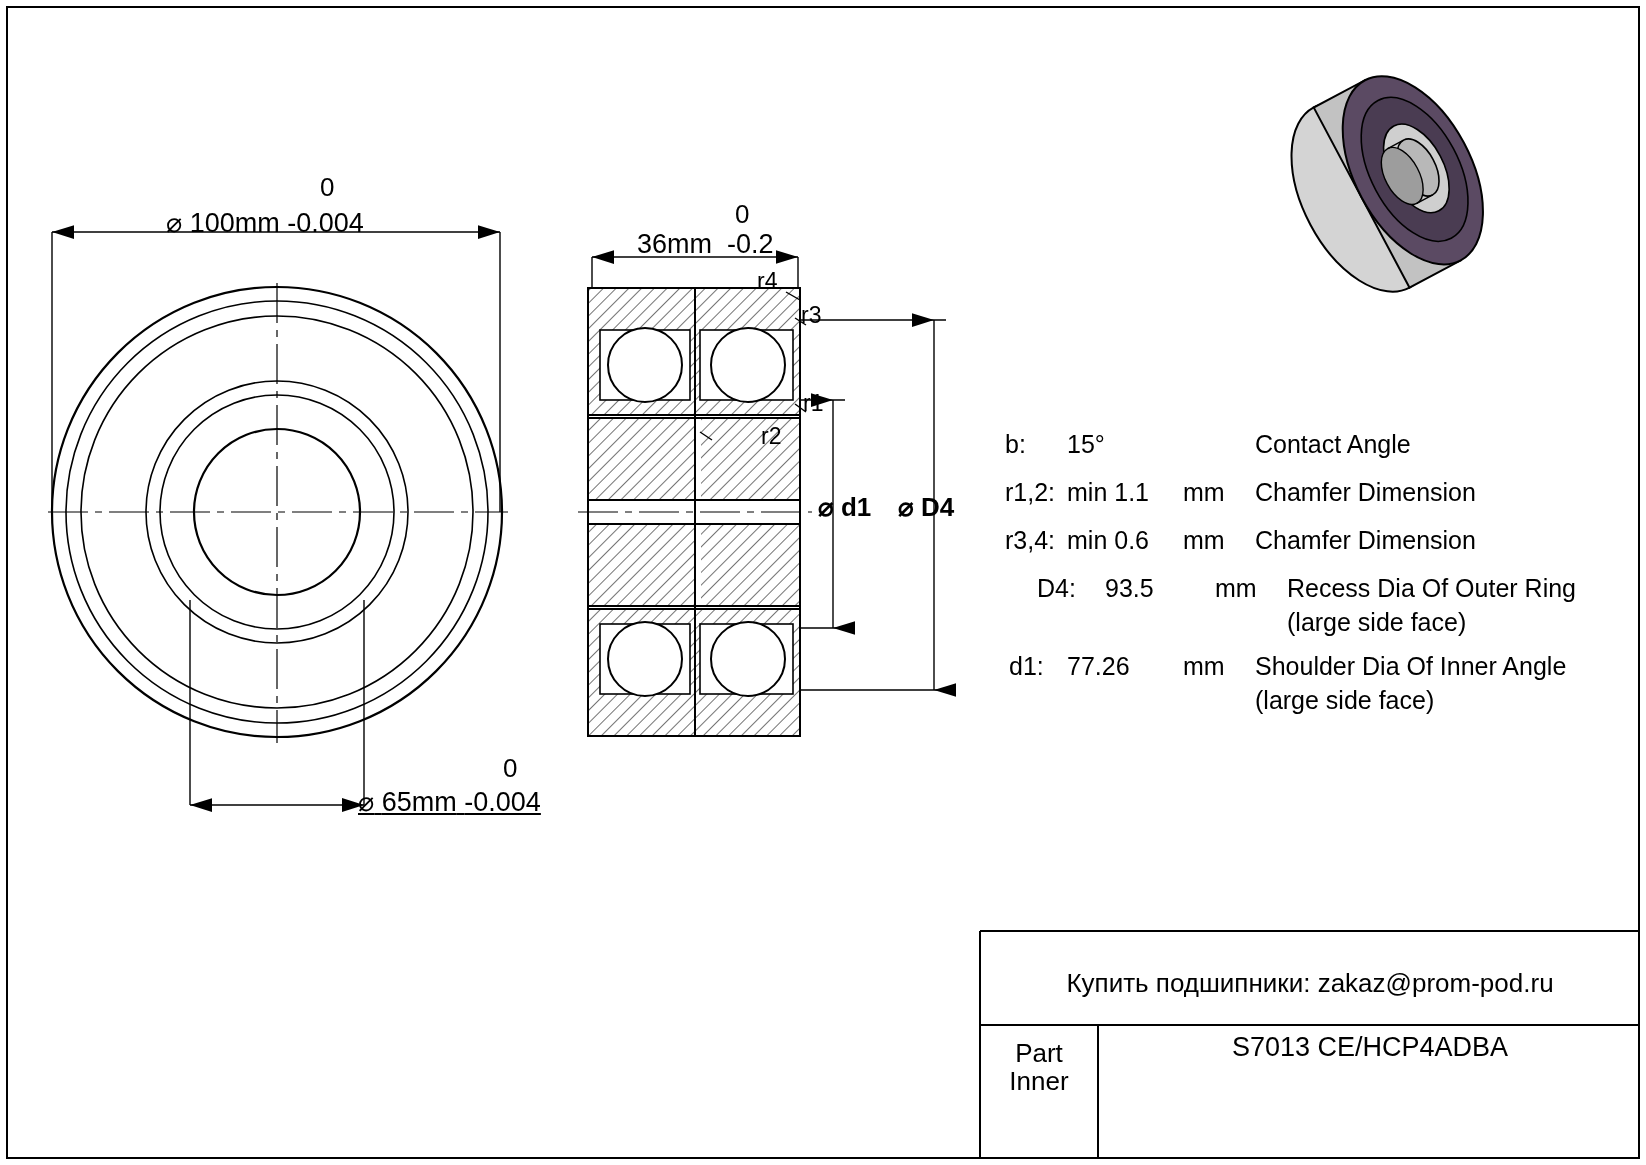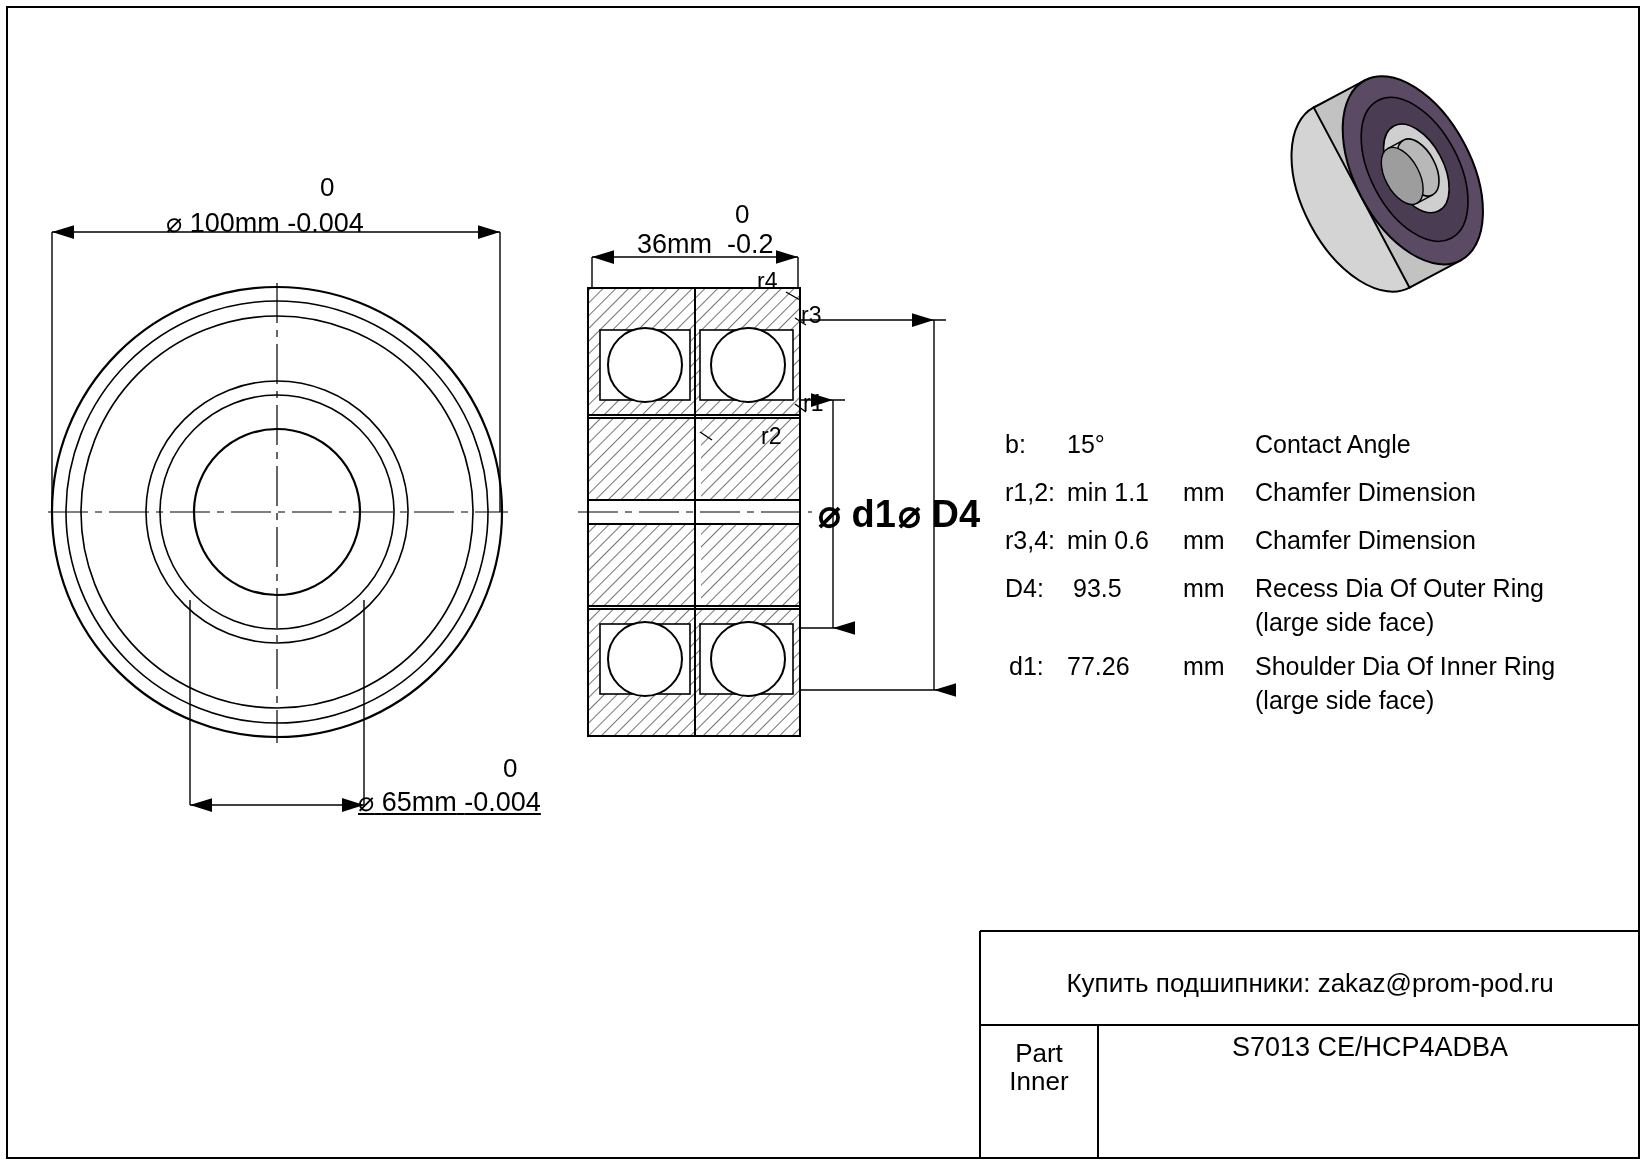--- a/index.html
+++ b/index.html
@@ -54,21 +54,21 @@
   .title-text {
     font-size: 26px;
   }
   .partnum {
     font-size: 27px;
   }
   .partdesc {
     font-size: 22px;
   }
   .d-axis-label {
-    font-size: 38px;
+    font-size: 26px;
     font-weight: bold;
   }
   .ctr {
     text-align: center;
   }
 </style>
 </head>
 <body>
 
 <div id="page">
@@ -241,32 +241,32 @@
       <span class="txt spec-text" style="left:62px; top:2px;">min 1.1</span>
       <span class="txt spec-text" style="left:178px; top:2px;">mm</span>
       <span class="txt spec-text" style="left:250px; top:2px;">Chamfer Dimension</span>
     </div>
     <div style="position:relative; height:48px;">
       <span class="txt spec-text" style="left:0px; top:2px;text-align:right;">r3,4:</span>
       <span class="txt spec-text" style="left:62px; top:2px;">min 0.6</span>
       <span class="txt spec-text" style="left:178px; top:2px;">mm</span>
       <span class="txt spec-text" style="left:250px; top:2px;">Chamfer Dimension</span>
     </div>
-    <div style="position:relative; height:78px;">
+    <div style="position:relative; height:78px;margin-left:32px;">
       <span class="txt spec-text" style="left:0px; top:2px;">D4:</span>
       <span class="txt spec-text" style="left:68px; top:2px;">93.5</span>
       <span class="txt spec-text" style="left:178px; top:2px;">mm</span>
       <span class="txt spec-text" style="left:250px; top:2px;">Recess Dia Of Outer Ring</span>
       <span class="txt spec-text" style="left:250px; top:36px;">(large side face)</span>
     </div>
     <div style="position:relative; height:78px;">
       <span class="txt spec-text" style="left:4px; top:2px;">d1:</span>
       <span class="txt spec-text" style="left:62px; top:2px;">77.26</span>
       <span class="txt spec-text" style="left:178px; top:2px;">mm</span>
-      <span class="txt spec-text" style="left:250px; top:2px;">Shoulder Dia Of Inner Ring</span>
+      <span class="txt spec-text" style="left:250px; top:2px;">Shoulder Dia Of Inner Angle</span>
       <span class="txt spec-text" style="left:250px; top:36px;">(large side face)</span>
     </div>
   </div>
 
   <svg class="layer" viewBox="0 0 1646 1165">
     <line x1="980" y1="931" x2="1640" y2="931" stroke="#000" stroke-width="2"></line>
     <line x1="980" y1="1025" x2="1640" y2="1025" stroke="#000" stroke-width="2"></line>
     <line x1="980" y1="931" x2="980" y2="1159" stroke="#000" stroke-width="2"></line>
     <line x1="1098" y1="1025" x2="1098" y2="1159" stroke="#000" stroke-width="2"></line>
   </svg>

